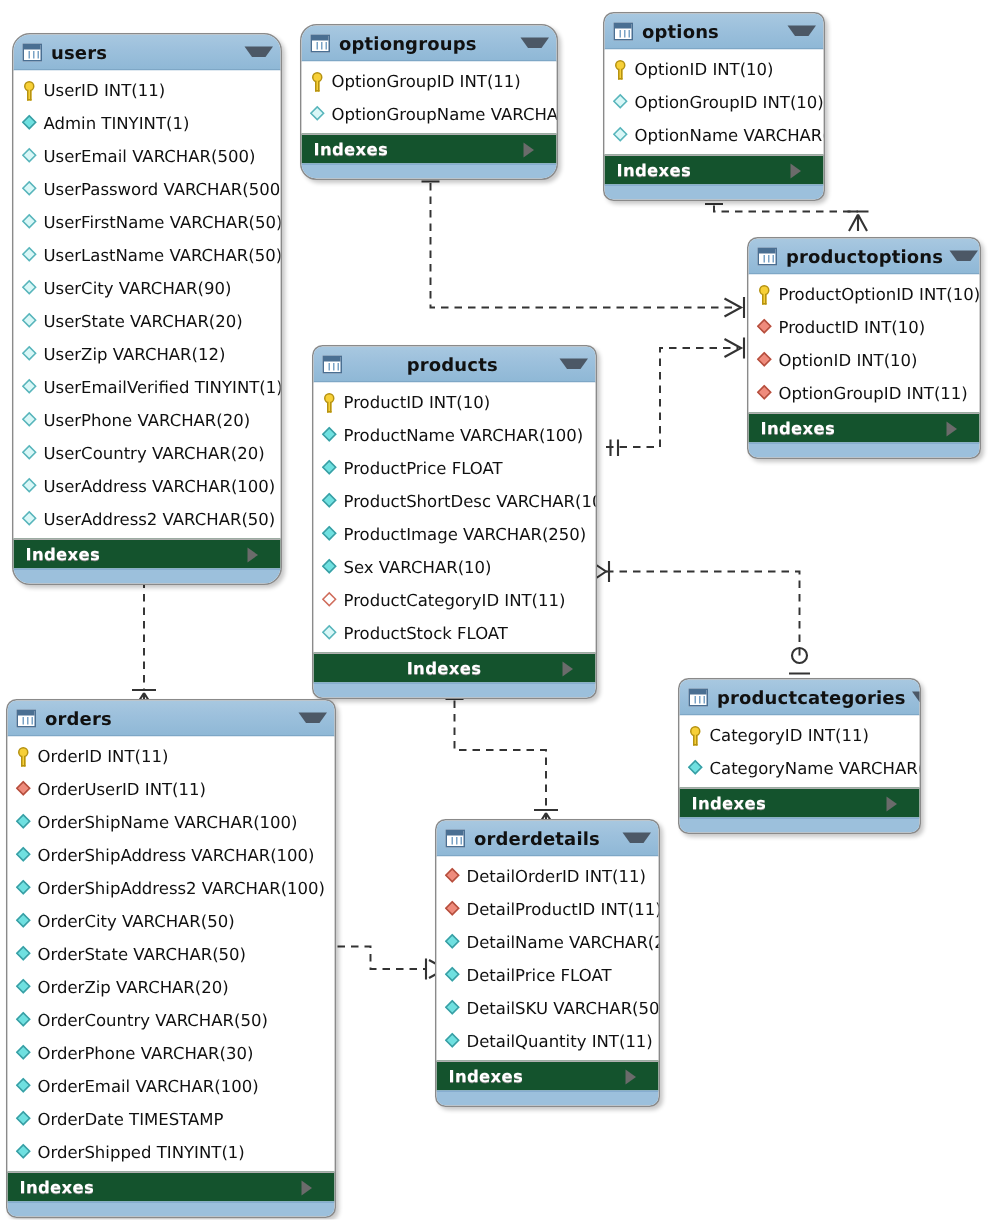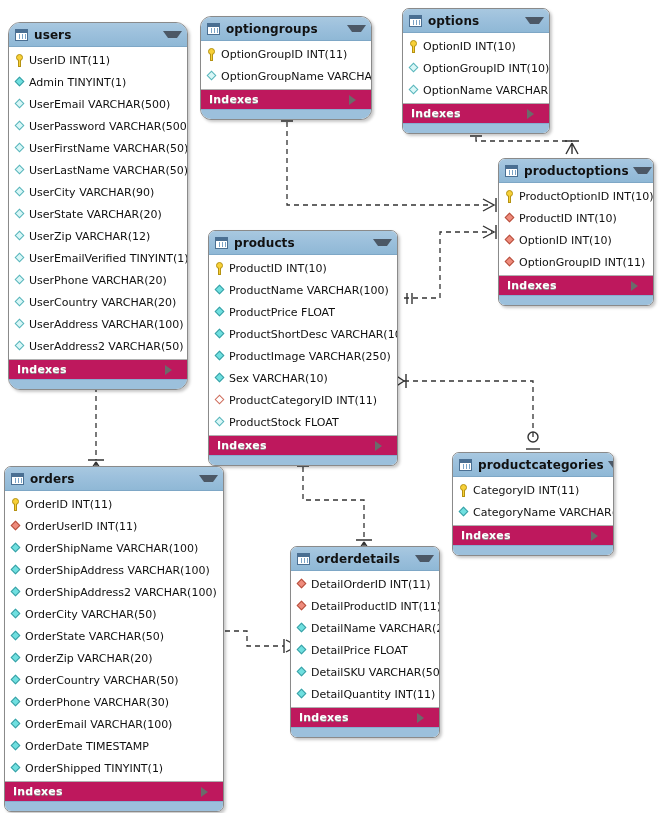--- a/index.html
+++ b/index.html
@@ -81,21 +81,21 @@
   .idia i{
     position:absolute;left:1px;top:1px;width:7px;height:7px;
     transform:rotate(45deg);box-sizing:border-box;display:block;
   }
   .idia.cyan i{background:#6fe0e0;border:1px solid #3b9ea4;}
   .idia.cyanl i{background:#d9f7f7;border:1px solid #59b5bb;}
   .idia.red i{background:#ef8b7c;border:1px solid #b4503f;}
   .idia.redh i{background:#ffffff;border:1px solid #cf6d5c;}
 
   .tbl-ft{
-    height:20px;background:#be185d;
+    height:20px;background:#14532d;
     border-top:1px solid #b0b0b0;
     display:flex;align-items:center;padding:0 7px 0 8px;
     box-sizing:border-box;
   }
   .ft-lbl{
     flex:1 1 auto;font-weight:bold;font-size:11px;color:#ffffff;
     text-shadow:0 1px 0 #8d8d8d;letter-spacing:.2px;
   }
   .ft-arrow{
     width:0;height:0;flex:0 0 8px;
@@ -341,21 +341,21 @@
           </span>
           <span class="lbl">OptionGroupID INT(11)</span>
         </div>
       </div>
       <div class="tbl-ft">
         <span class="ft-lbl">Indexes</span>
         <span class="ft-arrow"></span>
       </div>
       <div class="tbl-base"></div>
     </div>
-    <div class="tbl" style="left: 208px; top: 230px; width: 190px;">
+    <div class="tbl" style="left: 208px; top: 230px; width: 190px; text-align: center;">
       <div class="tbl-hd">
         <span class="tbl-ico"></span>
         <span class="tbl-nm">products</span>
         <span class="caret"></span>
       </div>
       <div class="cols">
         <div class="col">
           <span class="ikey"></span>
           <span class="lbl">ProductID INT(10)</span>
         </div>

